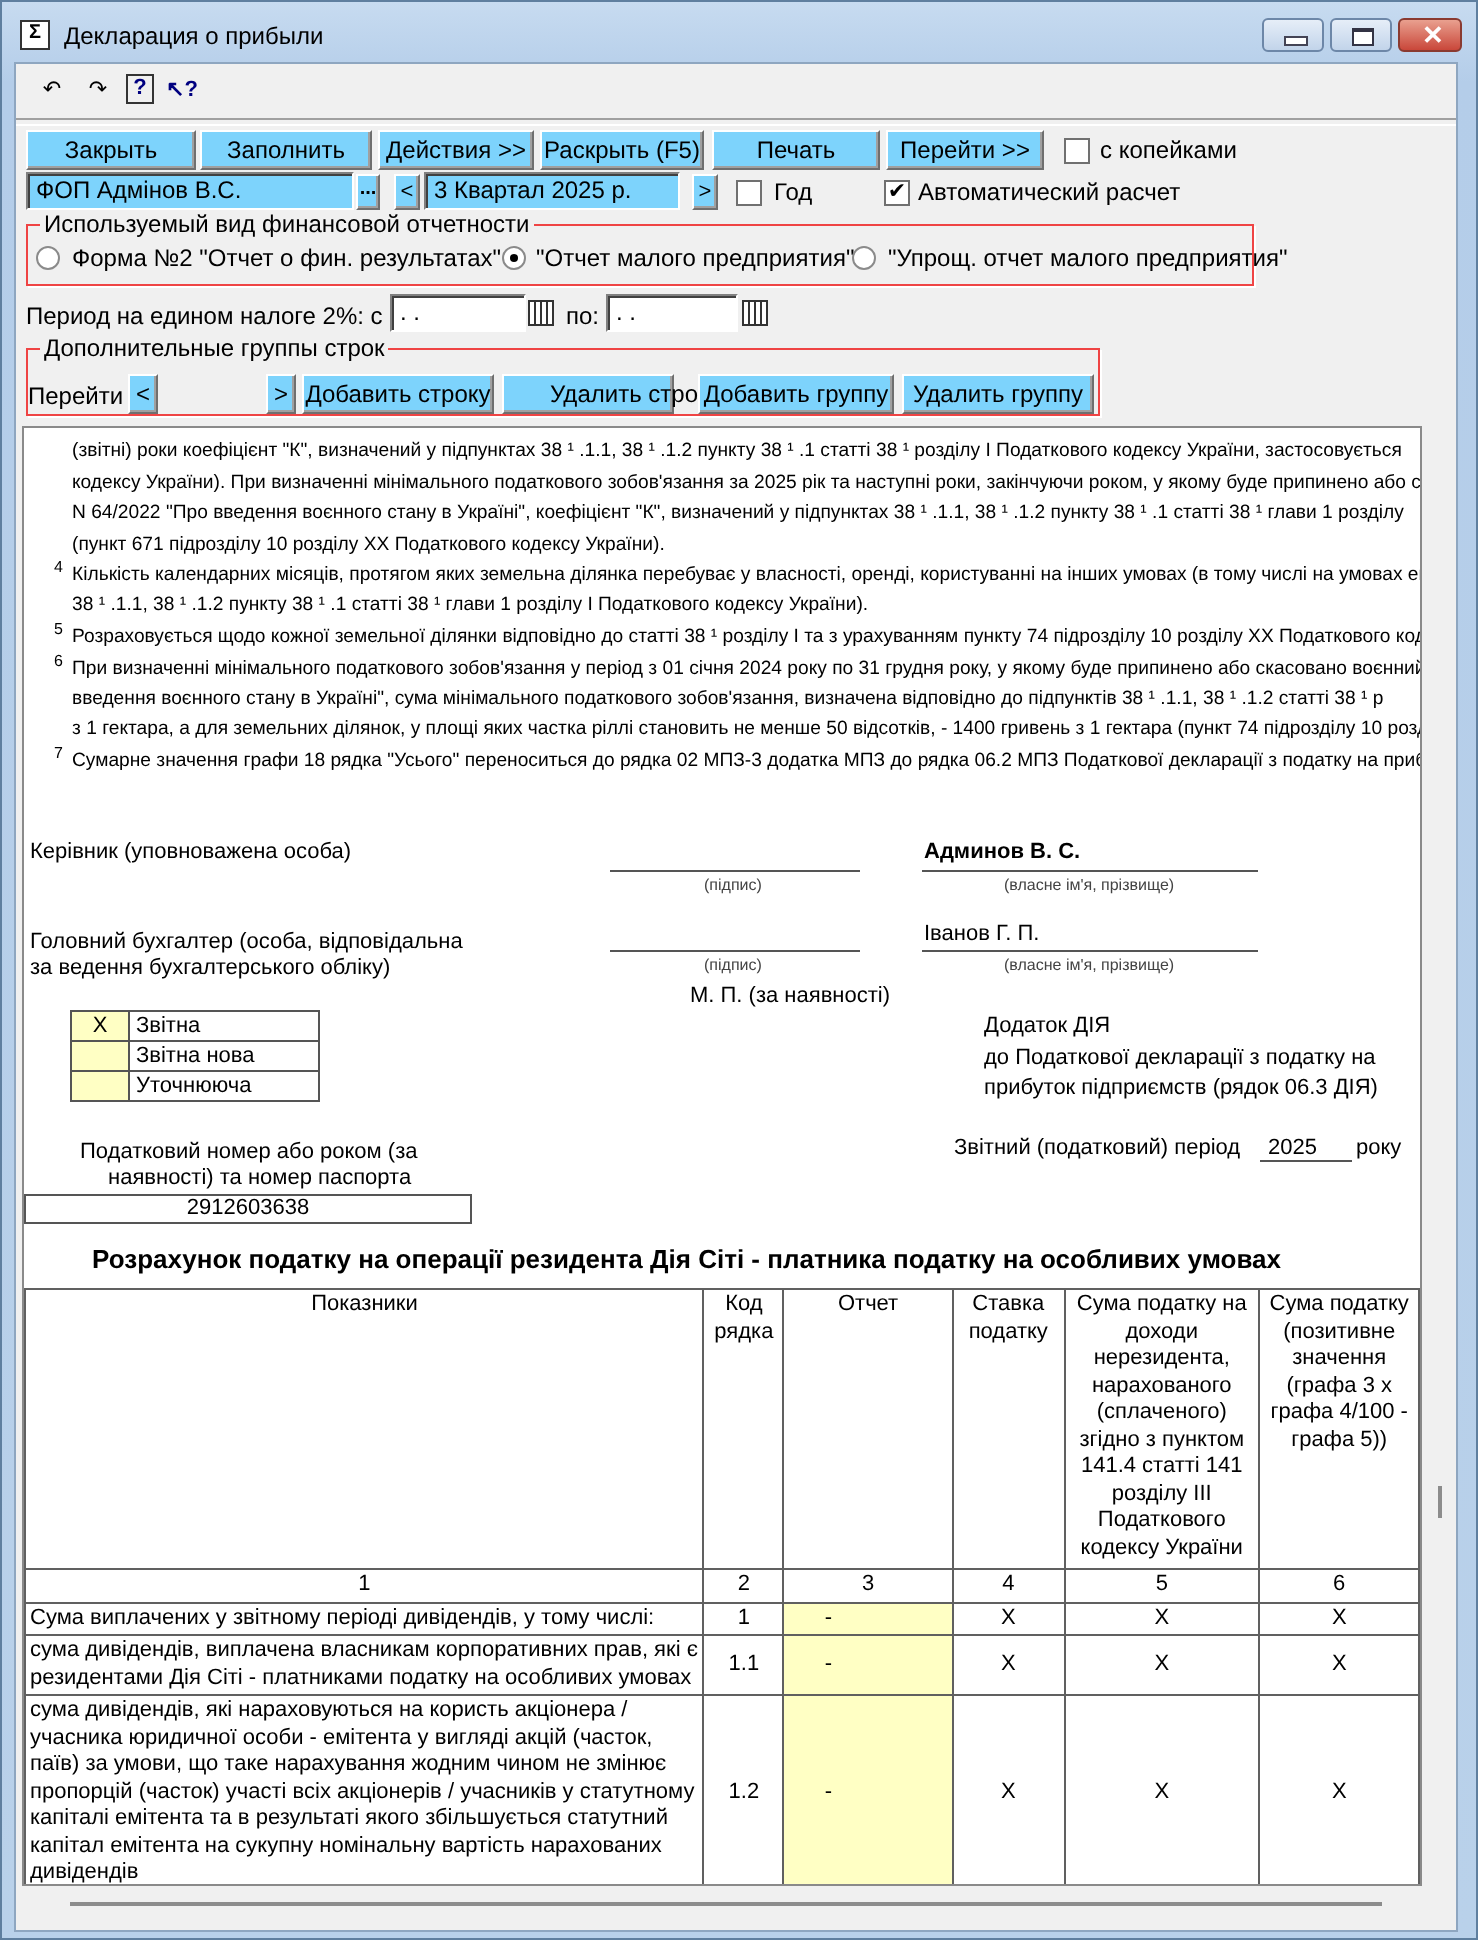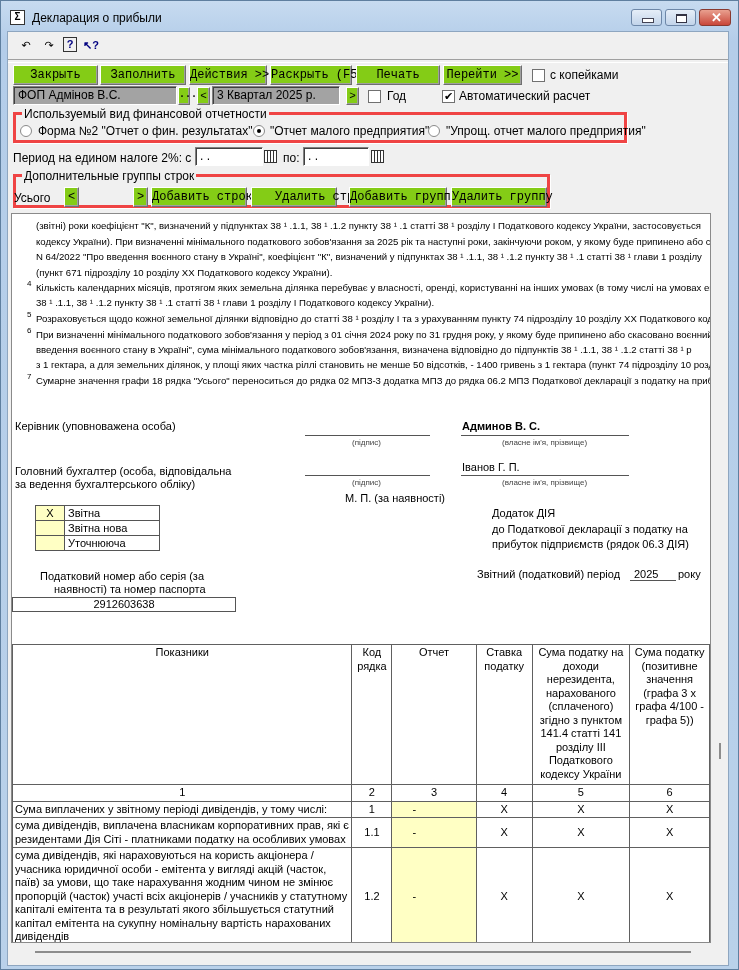--- a/index.html
+++ b/index.html
@@ -11,28 +11,28 @@
   .wbtn{position:absolute;top:8px;height:17px;border:1px solid #6d87a8;border-radius:3px;background:linear-gradient(#e6eef8,#c2d4ea);box-sizing:border-box;}
   .wbtn.min{left:630px;width:31px;}
   .wbtn.max{left:664px;width:31px;}
   .wbtn.close{left:698px;width:32px;background:linear-gradient(#e9a08f,#c9473a);border-color:#8a3a30;}
   .wbtn span{position:absolute;display:block;}
   .client{position:absolute;left:6px;top:30px;width:722px;height:935px;background:#f0f0f0;border:1px solid #8ea6c0;box-sizing:border-box;}
   .tb-icons{position:absolute;left:9px;top:5px;height:18px;display:flex;gap:5px;}
   .tb-icon{width:18px;height:16px;font-size:11px;line-height:16px;text-align:center;color:#000;cursor:pointer;}
   .tb-sep{position:absolute;left:0;top:27px;width:720px;height:2px;border-top:1px solid #a0a0a0;border-bottom:1px solid #fff;}
   .panel{position:absolute;left:3px;top:31px;width:700px;height:145px;}
-  .btn{position:absolute;height:20px;background:#84cc16;border:1px solid;border-color:#fff #6f6f6f #6f6f6f #fff;box-shadow:inset -1px -1px 0 #a0a0a0;box-sizing:border-box;font-size:12px;text-align:center;line-height:18px;cursor:pointer;white-space:nowrap;font-family:Liberation Mono, monospace;}
+  .btn{position:absolute;height:20px;background:#7dd3fc;border:1px solid;border-color:#fff #6f6f6f #6f6f6f #fff;box-shadow:inset -1px -1px 0 #a0a0a0;box-sizing:border-box;font-size:12px;text-align:center;line-height:18px;cursor:pointer;white-space:nowrap;}
   .field{position:absolute;height:19px;background:#fff;border:1px solid;border-color:#808080 #fff #fff #808080;box-shadow:inset 1px 1px 0 #404040;box-sizing:border-box;font-size:12px;line-height:17px;padding-left:4px;white-space:nowrap;}
-  .field.ro{background:#a3a3a3;}
+  .field.ro{background:#7dd3fc;}
   .chk{position:absolute;width:13px;height:13px;background:#fff;border:1px solid #707070;box-sizing:border-box;font-size:11px;line-height:11px;text-align:center;}
   .lbl{position:absolute;font-size:12px;white-space:nowrap;}
   .radio{position:absolute;width:12px;height:12px;border-radius:50%;border:1px solid #8a8a8a;background:#fff;box-sizing:border-box;}
   .radio.on::after{content:"";position:absolute;left:3px;top:3px;width:4px;height:4px;border-radius:50%;background:#000;}
-  .group{position:absolute;border:3px solid #ef4444;box-shadow:1px 1px 0 #fff;box-sizing:border-box;}
+  .group{position:absolute;border:1px solid #ef4444;box-shadow:1px 1px 0 #fff;box-sizing:border-box;}
   .group-title{position:absolute;top:-8px;left:6px;background:#f0f0f0;padding:0 2px;font-size:12px;line-height:14px;}
   .cal{position:absolute;width:13px;height:13px;border:1px solid #333;background:repeating-linear-gradient(90deg,#fff 0 2px,#333 2px 3px),#fff;box-sizing:border-box;}
   .doc{position:absolute;left:3px;top:181px;width:700px;height:730px;background:#fff;overflow:hidden;border:1px solid #8a8a8a;box-sizing:border-box;}
   .note{position:absolute;left:0;font-size:9.6px;line-height:15.5px;white-space:nowrap;color:#000;}
   .sig-line{position:absolute;border-top:1px solid #555;}
   .tiny{position:absolute;font-size:8px;color:#444;white-space:nowrap;}
   .cell{position:absolute;box-sizing:border-box;}
   table.types{position:absolute;left:23px;top:291px;border-collapse:collapse;font-size:11px;}
   table.types td{border:1px solid #555;height:14px;padding:0 3px;line-height:14px;}
   table.types td.y{background:#ffffc4;width:22px;text-align:center;}
@@ -107,21 +107,21 @@
       <div class="lbl" style="left:2px;top:88px;">Период на едином налоге 2%: с</div>
       <div class="field" style="left:184px;top:84px;width:68px;"> .  .</div>
       <div class="cal" style="left:253px;top:87px;"></div>
       <div class="lbl" style="left:272px;top:88px;">по:</div>
       <div class="field" style="left:292px;top:84px;width:66px;"> .  .</div>
       <div class="cal" style="left:360px;top:87px;"></div>
 
       <div class="group" style="left:2px;top:111px;width:537px;height:34px;">
         <div class="group-title">Дополнительные группы строк</div>
       </div>
-      <div class="lbl" style="left:3px;top:128px;">Усього</div>
+      <div class="lbl" style="left:3px;top:128px;">Перейти</div>
       <div class="btn" style="left:53px;top:124px;width:15px;">&lt;</div>
       <div class="btn" style="left:122px;top:124px;width:15px;">&gt;</div>
       <div class="btn" style="left:140px;top:124px;width:96px;">Добавить строку</div>
       <div class="btn" style="left:240px;top:124px;width:86px;padding-left:23px;">Удалить строку</div>
       <div class="btn" style="left:338px;top:124px;width:98px;">Добавить группу</div>
       <div class="btn" style="left:440px;top:124px;width:96px;">Удалить группу</div>
     </div>
 
     <div class="doc">
       <div class="note" style="top:4px;left:24px;">(звітні) роки коефіцієнт "К", визначений у підпунктах 38 ¹ .1.1, 38 ¹ .1.2 пункту 38 ¹ .1 статті 38 ¹ розділу I Податкового кодексу України, застосовується</div>
@@ -166,31 +166,32 @@
               <td class="y"></td>
               <td class="t">Звітна нова</td>
             </tr>
         <tr>
               <td class="y"></td>
               <td class="t">Уточнююча</td>
             </tr>
       </tbody>
         </table>
 
-      <div class="lbl" style="left:28px;top:356px;font-size:11px;">Податковий номер або серія (за</div>
+      <div class="lbl" style="left:28px;top:356px;font-size:11px;">Податковий номер або роком (за</div>
       <div class="lbl" style="left:42px;top:369px;font-size:11px;">наявності) та номер паспорта</div>
       <div class="cell" style="left:0;top:383px;width:224px;height:15px;border:1px solid #555;text-align:center;font-size:11px;line-height:13px;">2912603638</div>
 
       <div class="lbl" style="left:480px;top:293px;font-size:11px;">Додаток ДІЯ</div>
       <div class="lbl" style="left:480px;top:309px;font-size:11px;">до Податкової декларації з податку на</div>
       <div class="lbl" style="left:480px;top:324px;font-size:11px;">прибуток підприємств (рядок 06.3 ДІЯ)</div>
       <div class="lbl" style="left:465px;top:354px;font-size:11px;">Звітний  (податковий) період</div>
       <div class="lbl" style="left:618px;top:354px;font-size:11px;width:42px;border-bottom:1px solid #555;padding-left:4px;">2025</div>
       <div class="lbl" style="left:666px;top:354px;font-size:11px;">року</div>
 
+      <div class="lbl" style="left:34px;top:408px;font-size:13px;font-weight:bold;">Розрахунок податку на операції резидента Дія Сіті - платника податку на особливих умовах</div>
 
       <table class="main">
         <colgroup>
             <col style="width:343px">
             <col style="width:40px">
             <col style="width:85px">
             <col style="width:56px">
             <col style="width:98px">
             <col style="width:80px">
           </colgroup>

